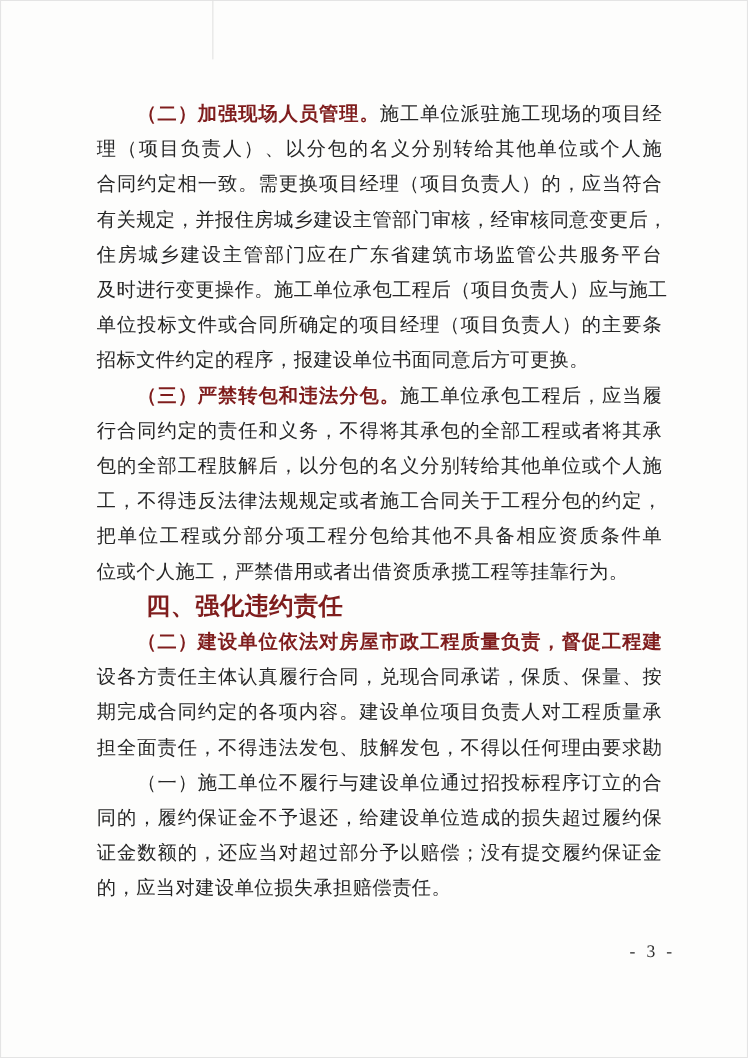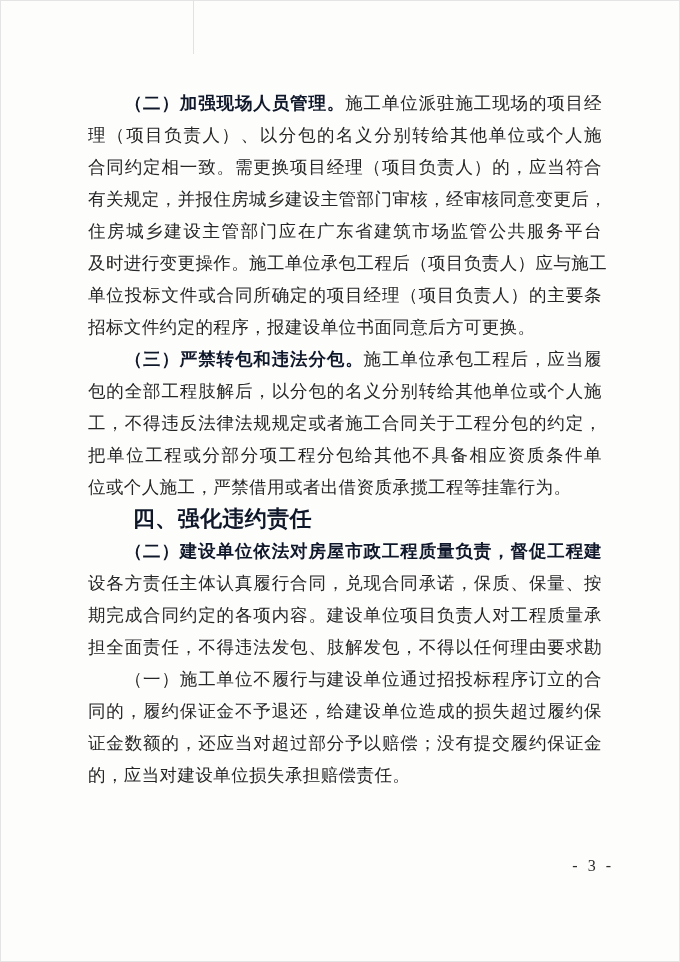--- a/index.html
+++ b/index.html
@@ -37,21 +37,21 @@
     color: #262626;
     white-space: nowrap;
     letter-spacing: 0.4px;
   }
   .line.fill {
     text-align: justify;
     text-align-last: justify;
   }
   .seg.bold {
     font-weight: 700;
-    color: #0f172a;
+    color: #7f1d1d;
   }
   .block.heading .line {
     font-family: "Liberation Sans", "DejaVu Sans", sans-serif;
     font-weight: 700;
     color: #000000;
     font-size: 22px;
   }
   .page-number {
     position: absolute;
     top: 856px;
@@ -74,20 +74,21 @@
         <div class="line fill"><span class="seg">理（项目负责人）、以分包的名义分别转给其他单位或个人施</span></div>
         <div class="line fill"><span class="seg">合同约定相一致。需更换项目经理（项目负责人）的，应当符合</span></div>
         <div class="line fill"><span class="seg">有关规定，并报住房城乡建设主管部门审核，经审核同意变更后，</span></div>
         <div class="line fill"><span class="seg">住房城乡建设主管部门应在广东省建筑市场监管公共服务平台</span></div>
         <div class="line fill"><span class="seg">及时进行变更操作。施工单位承包工程后（项目负责人）应与施工</span></div>
         <div class="line fill"><span class="seg">单位投标文件或合同所确定的项目经理（项目负责人）的主要条</span></div>
         <div class="line"><span class="seg">招标文件约定的程序，报建设单位书面同意后方可更换。</span></div>
       </div>
       <div class="block paragraph">
         <div class="line fill"><span class="seg bold">　　（三）严禁转包和违法分包。</span><span class="seg">施工单位承包工程后，应当履</span></div>
+        <div class="line fill"><span class="seg">行合同约定的责任和义务，不得将其承包的全部工程或者将其承</span></div>
         <div class="line fill"><span class="seg">包的全部工程肢解后，以分包的名义分别转给其他单位或个人施</span></div>
         <div class="line fill"><span class="seg">工，不得违反法律法规规定或者施工合同关于工程分包的约定，</span></div>
         <div class="line fill"><span class="seg">把单位工程或分部分项工程分包给其他不具备相应资质条件单</span></div>
         <div class="line"><span class="seg">位或个人施工，严禁借用或者出借资质承揽工程等挂靠行为。</span></div>
       </div>
       <div class="block heading">
         <div class="line"><span class="seg bold">　　四、强化违约责任</span></div>
       </div>
       <div class="block paragraph">
         <div class="line fill"><span class="seg bold">　　（二）建设单位依法对房屋市政工程质量负责，督促工程建</span></div>

